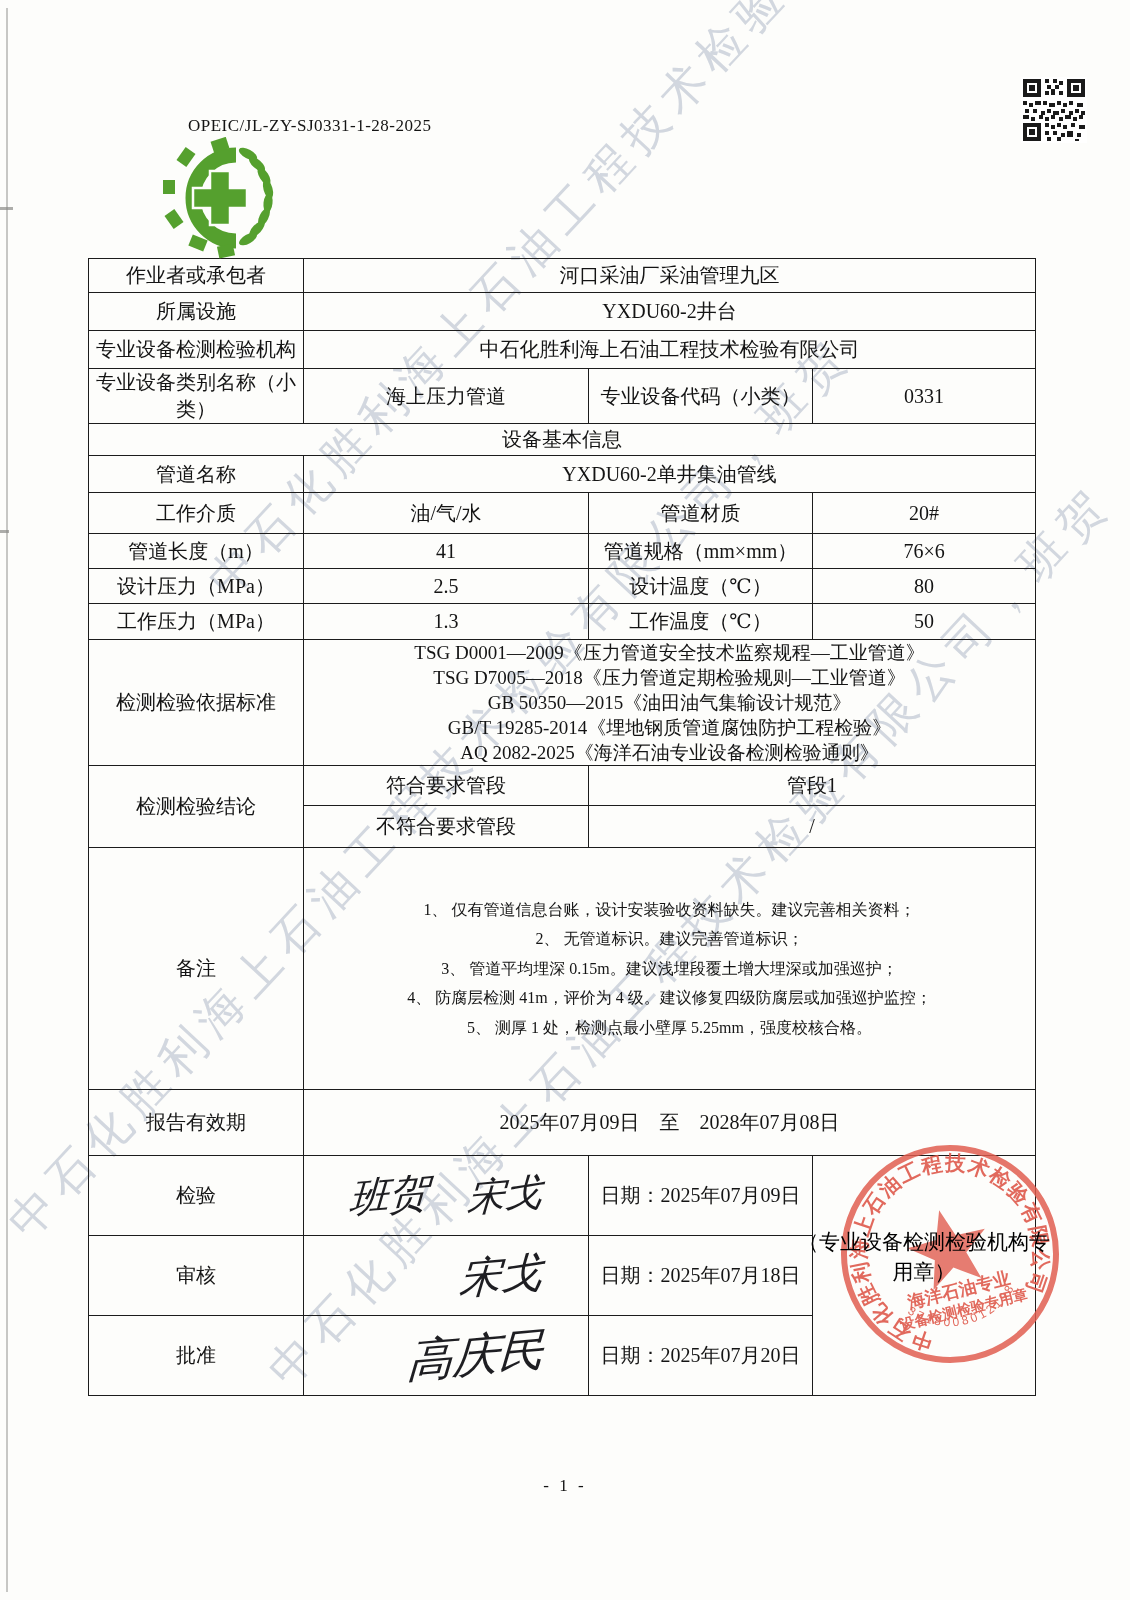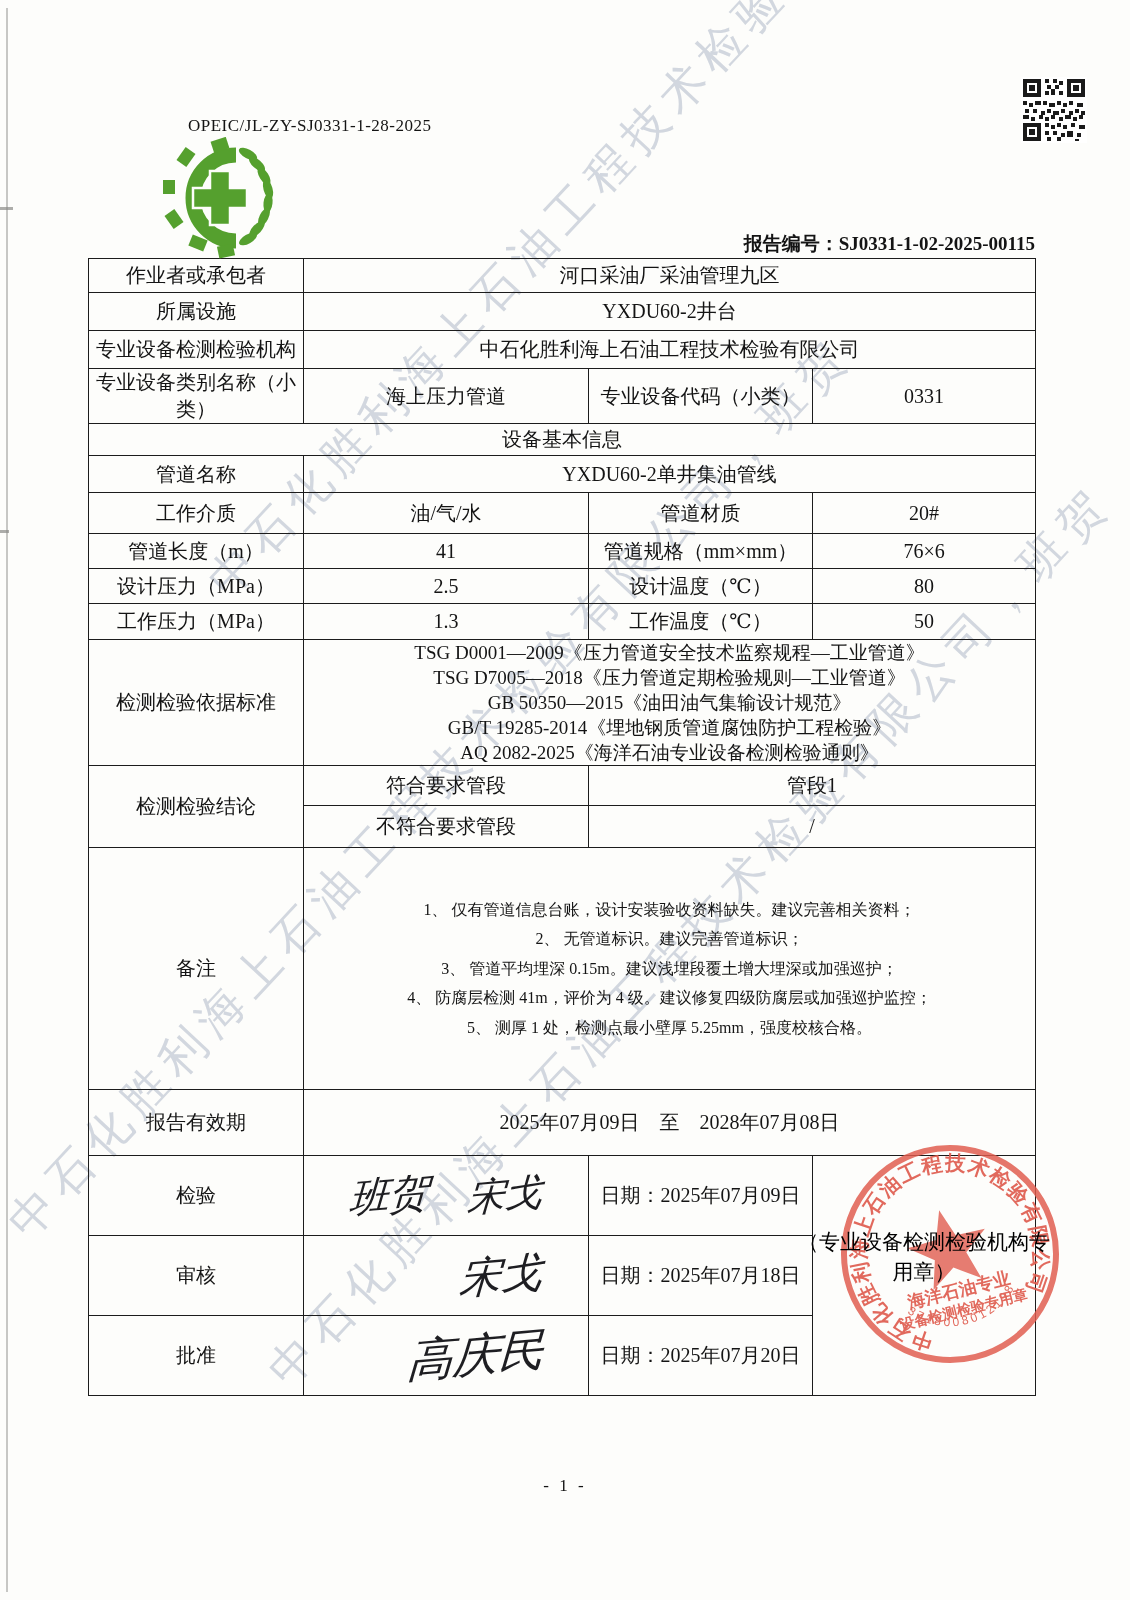--- a/index.html
+++ b/index.html
@@ -94,21 +94,20 @@
       <ellipse cx="104" cy="80" rx="10" ry="4.5" transform="rotate(116 104 80)"></ellipse>
       <ellipse cx="97" cy="92" rx="10" ry="4.5" transform="rotate(134 97 92)"></ellipse>
       <ellipse cx="88" cy="102" rx="10" ry="4.5" transform="rotate(150 88 102)"></ellipse>
     </g>
 
     <g fill="#55a02e" stroke="#fdfdfb" stroke-width="2.5">
       <path d="M 50 34 h 20 v 17 h 17 v 20 h -17 v 17 h -20 v -17 h -17 v -20 h 17 z"></path>
     </g>
   </svg>
 
-  <div class="report-no">报告编号：SJ0331-1-02-2025-00115</div>
 
   <svg class="qr" width="66" height="66" viewBox="0 0 33 33">
     <rect width="33" height="33" fill="#fff"></rect>
     <g fill="#1a1a1a">
       <path d="M1 1h9v9h-9z M3 3v5h5v-5z" fill-rule="evenodd"></path>
       <rect x="4" y="4" width="3" height="3"></rect>
       <path d="M23 1h9v9h-9z M25 3v5h5v-5z" fill-rule="evenodd"></path>
       <rect x="26" y="4" width="3" height="3"></rect>
       <path d="M1 23h9v9h-9z M3 25v5h5v-5z" fill-rule="evenodd"></path>
       <rect x="4" y="26" width="3" height="3"></rect>

